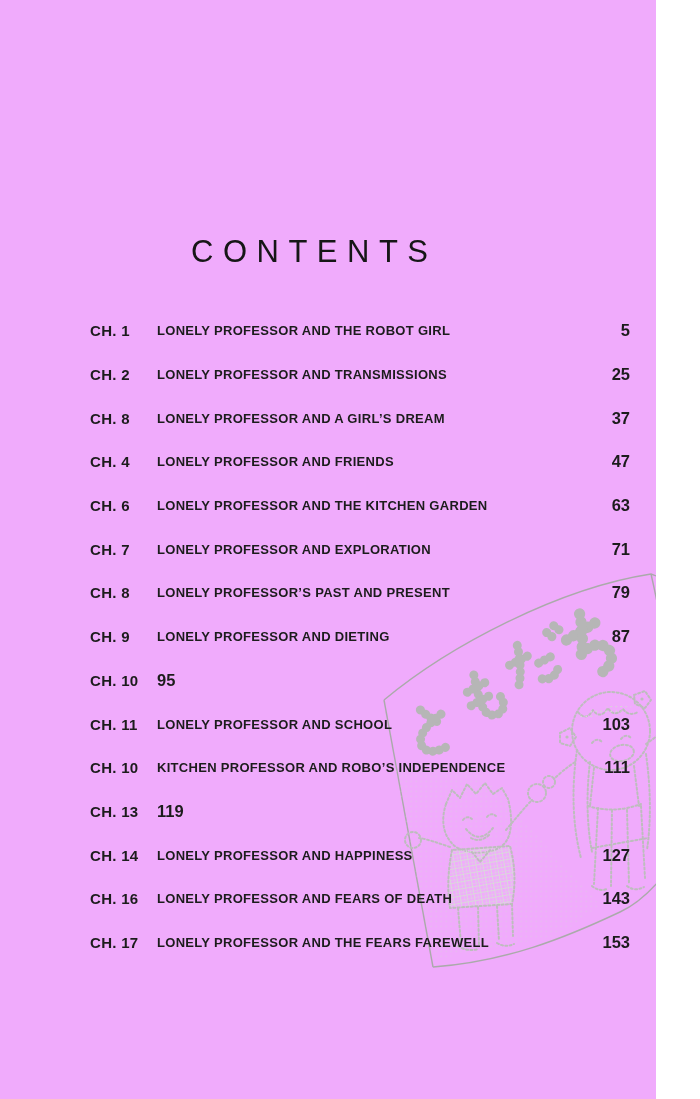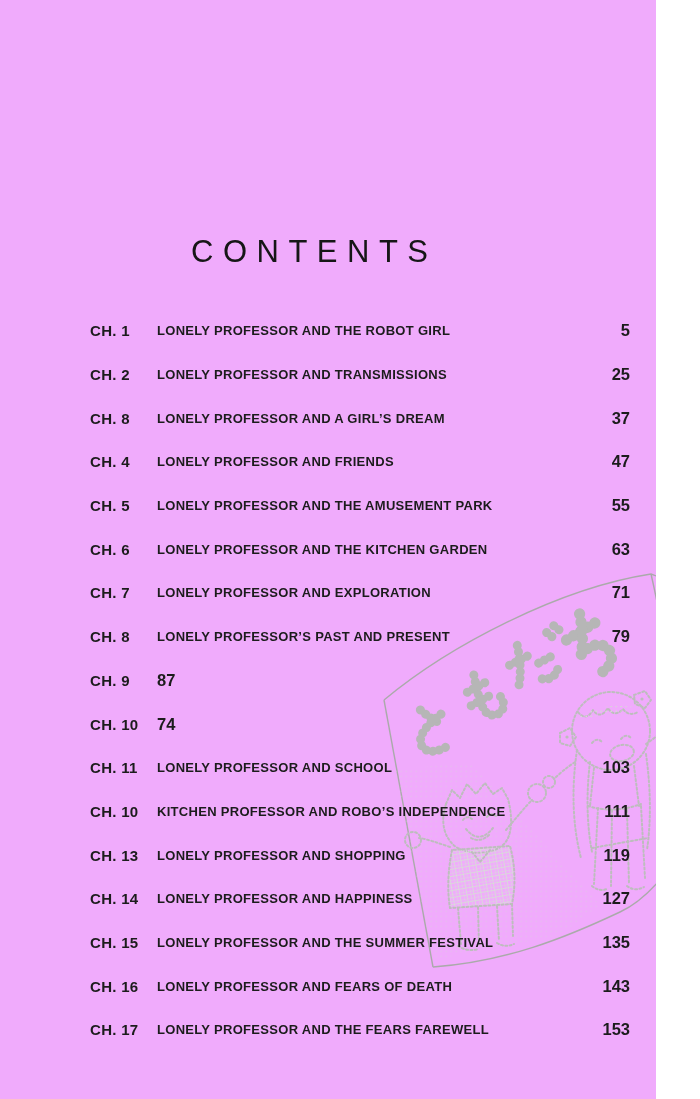--- a/index.html
+++ b/index.html
@@ -204,73 +204,63 @@
         <span class="toc-chapter">CH. 8</span>
         <span class="toc-title">LONELY PROFESSOR AND A GIRL’S DREAM</span>
         <span class="toc-page">37</span>
       </div>
       <div class="toc-row">
         <span class="toc-chapter">CH. 4</span>
         <span class="toc-title">LONELY PROFESSOR AND FRIENDS</span>
         <span class="toc-page">47</span>
       </div>
       <div class="toc-row">
-        <span class="toc-chapter">CH. 5</span>
-        <span class="toc-title">LONELY PROFESSOR AND THE AMUSEMENT PARK</span>
-        <span class="toc-page">55</span>
-      </div>
-      <div class="toc-row">
         <span class="toc-chapter">CH. 6</span>
         <span class="toc-title">LONELY PROFESSOR AND THE KITCHEN GARDEN</span>
         <span class="toc-page">63</span>
       </div>
       <div class="toc-row">
         <span class="toc-chapter">CH. 7</span>
         <span class="toc-title">LONELY PROFESSOR AND EXPLORATION</span>
         <span class="toc-page">71</span>
       </div>
       <div class="toc-row">
         <span class="toc-chapter">CH. 8</span>
         <span class="toc-title">LONELY PROFESSOR’S PAST AND PRESENT</span>
         <span class="toc-page">79</span>
       </div>
       <div class="toc-row">
         <span class="toc-chapter">CH. 9</span>
+        <span class="toc-title">LONELY PROFESSOR AND DIETING</span>
         <span class="toc-page">87</span>
       </div>
       <div class="toc-row">
         <span class="toc-chapter">CH. 10</span>
-        <span class="toc-page">74</span>
+        <span class="toc-page">95</span>
       </div>
       <div class="toc-row">
         <span class="toc-chapter">CH. 11</span>
         <span class="toc-title">LONELY PROFESSOR AND SCHOOL</span>
         <span class="toc-page">103</span>
       </div>
       <div class="toc-row">
         <span class="toc-chapter">CH. 10</span>
         <span class="toc-title">KITCHEN PROFESSOR AND ROBO’S INDEPENDENCE</span>
         <span class="toc-page">111</span>
       </div>
       <div class="toc-row">
         <span class="toc-chapter">CH. 13</span>
-        <span class="toc-title">LONELY PROFESSOR AND SHOPPING</span>
         <span class="toc-page">119</span>
       </div>
       <div class="toc-row">
         <span class="toc-chapter">CH. 14</span>
         <span class="toc-title">LONELY PROFESSOR AND HAPPINESS</span>
         <span class="toc-page">127</span>
       </div>
       <div class="toc-row">
-        <span class="toc-chapter">CH. 15</span>
-        <span class="toc-title">LONELY PROFESSOR AND THE SUMMER FESTIVAL</span>
-        <span class="toc-page">135</span>
-      </div>
-      <div class="toc-row">
         <span class="toc-chapter">CH. 16</span>
         <span class="toc-title">LONELY PROFESSOR AND FEARS OF DEATH</span>
         <span class="toc-page">143</span>
       </div>
       <div class="toc-row">
         <span class="toc-chapter">CH. 17</span>
         <span class="toc-title">LONELY PROFESSOR AND THE FEARS FAREWELL</span>
         <span class="toc-page">153</span>
       </div>
     </div>

